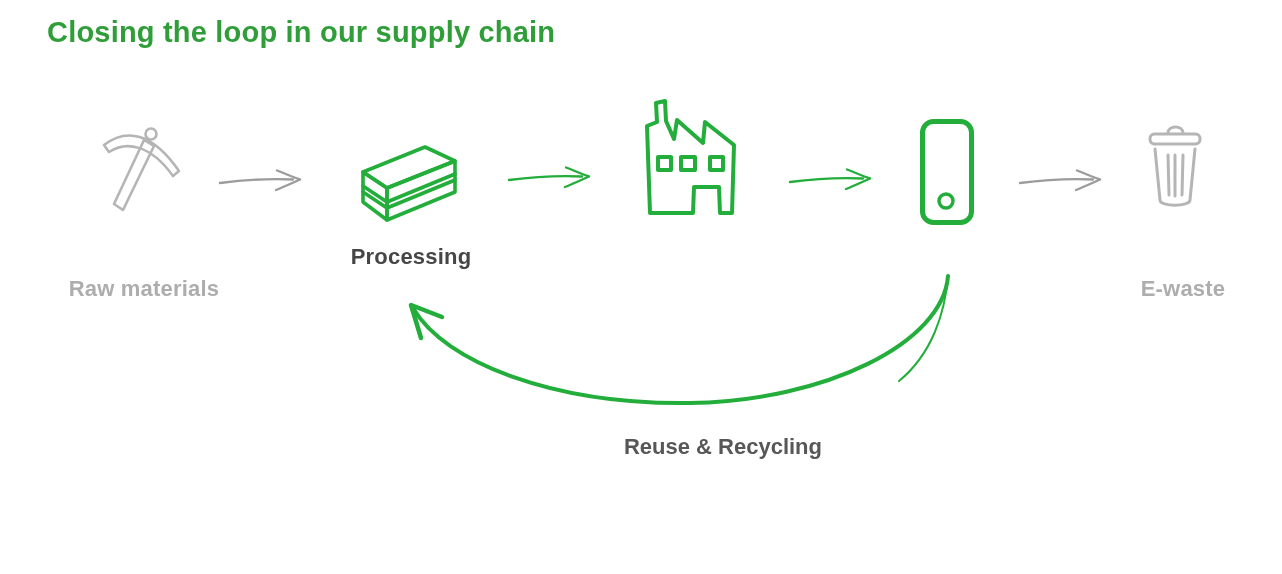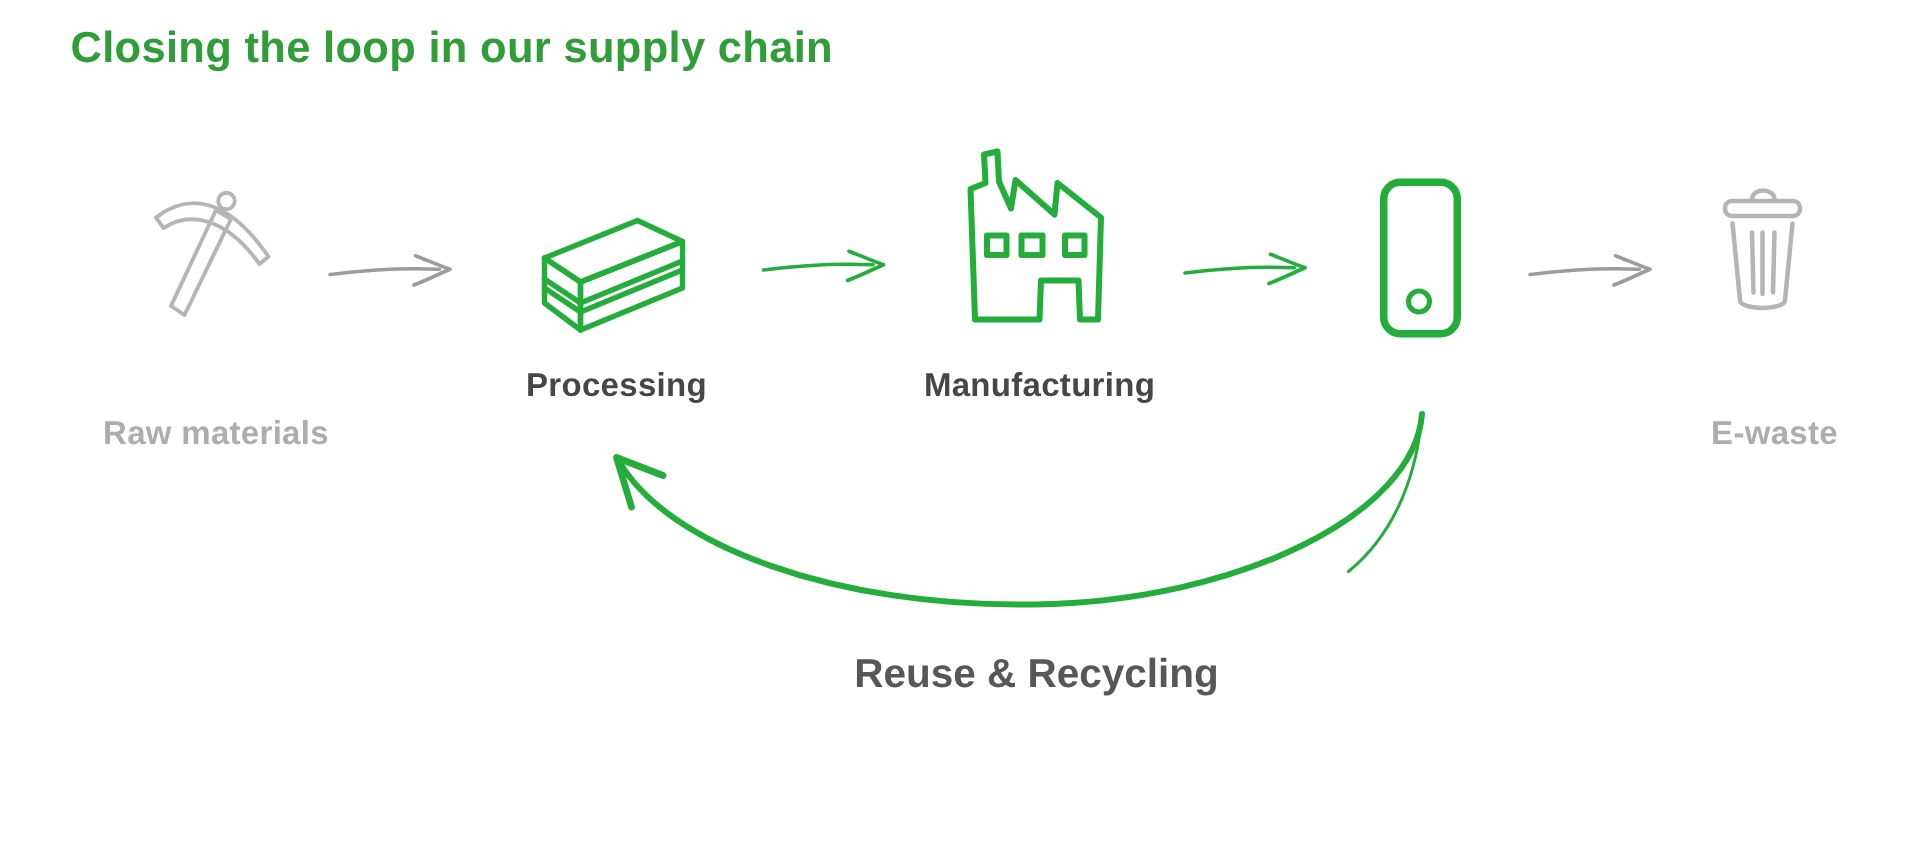--- a/index.html
+++ b/index.html
@@ -23,22 +23,22 @@
   }
   .label.dark{color:var(--label-dark,#464646);}
   .label.muted{color:var(--label-muted,#adadad);margin-top:32px;}
   .icon.green{color:var(--accent-green,#23ad3b);}
   .icon.gray{color:var(--icon-gray,#b5b5b5);}
   .arrow{position:absolute;}
   .arrow.gray{color:var(--arrow-gray,#9c9c9c);}
   .arrow.green{color:var(--accent-green,#23ad3b);}
   .loop-arrow{position:absolute;left:395px;top:268px;color:var(--accent-green,#23ad3b);}
   .loop-label{
-    position:absolute;left:560px;top:434px;width:262px;text-align:center;
-    font-size:27px;font-weight:600;color:var(--loop-label,#575757);white-space:nowrap;
+    position:absolute;left:560px;top:434px;width:262px;text-align:right;
+    font-size:22px;font-weight:600;color:var(--loop-label,#575757);white-space:nowrap;
   }
   svg{display:block;overflow:visible;}
 </style>
 </head>
 <body>
 
 <div class="canvas">
 
   <h1 class="title">Closing the loop in our supply chain</h1>
 
@@ -70,21 +70,20 @@
 
   <div class="stage" style="left:583px">
     <span class="icon green" style="left:58px;top:8px">
       <svg width="97" height="117" viewBox="0 0 97 117" fill="none" stroke="currentColor" stroke-width="4" stroke-linejoin="round" stroke-linecap="round">
         <path d="M9,115 L6,28 L16,24 L15,5 L24,3 L25,23 L33,41 L36,22 L62,45 L64,24 L93,47 L91,115 L79,115 L78,89 L53,89 L52,115 Z"></path>
         <rect x="17" y="59" width="13" height="13"></rect>
         <rect x="40" y="59" width="14" height="13"></rect>
         <rect x="69" y="59" width="13" height="13"></rect>
       </svg>
     </span>
-    <div class="label dark">Manufacturing</div>
   </div>
 
   <div class="stage" style="left:836px">
     <span class="icon green" style="left:83px;top:28px">
       <svg width="56" height="108" viewBox="0 0 56 108" fill="none" stroke="currentColor" stroke-width="5" stroke-linejoin="round" stroke-linecap="round">
         <rect x="3.5" y="3.5" width="49" height="101" rx="11"></rect>
         <circle cx="27" cy="83" r="7" stroke-width="3.4"></circle>
       </svg>
     </span>
   </div>

